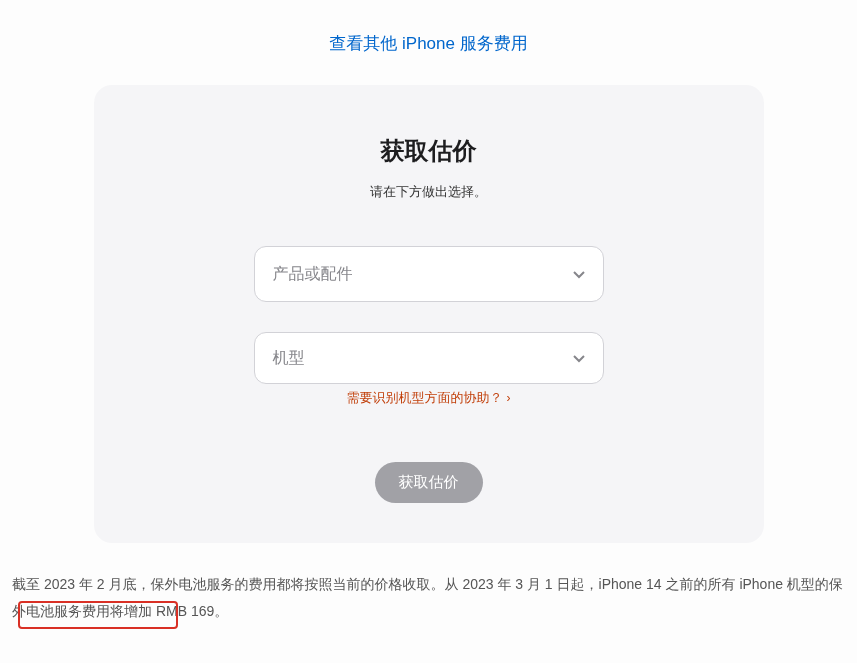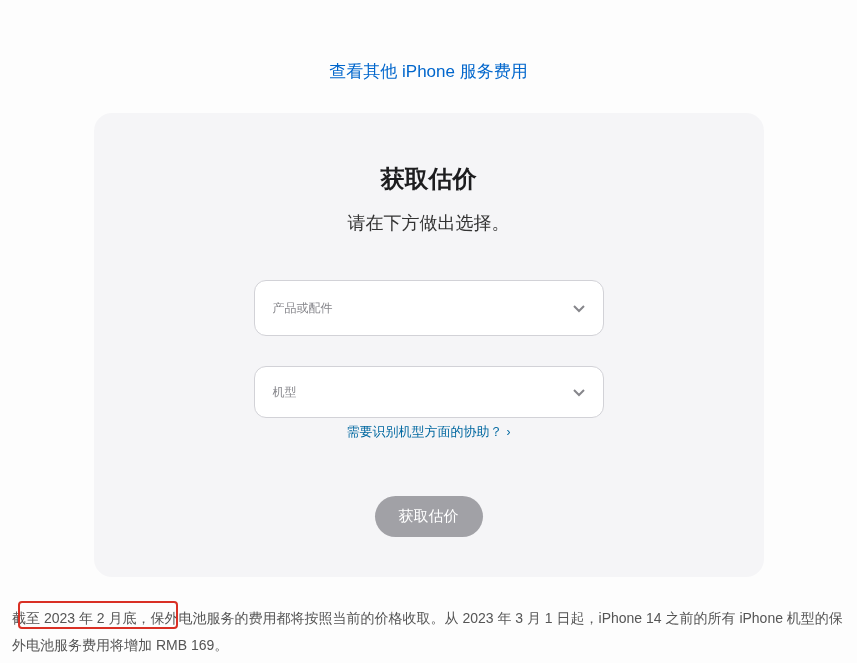--- a/index.html
+++ b/index.html
@@ -9,21 +9,21 @@
     }
     body {
       font-family: -apple-system, BlinkMacSystemFont, "Helvetica Neue", Arial, sans-serif;
       background: #fdfdfd;
       width: 857px;
       height: 663px;
       position: relative;
     }
     .top-link {
       text-align: center;
-      padding-top: 60px;
+      padding-top: 32px;
       padding-bottom: 30px;
     }
     .top-link a {
       color: #0066cc;
       text-decoration: none;
       font-size: 17px;
     }
     .card {
       background: #f5f5f7;
       border-radius: 18px;
@@ -32,37 +32,37 @@
       padding: 50px 40px 40px 40px;
       text-align: center;
     }
     .card-title {
       font-size: 24px;
       font-weight: 600;
       color: #1d1d1f;
       margin-bottom: 16px;
     }
     .card-subtitle {
-      font-size: 18px;
+      font-size: 13px;
       color: #333;
       margin-bottom: 45px;
     }
     .select-wrapper {
       position: relative;
       width: 350px;
       margin: 0 auto 30px auto;
     }
     .select-field {
       width: 100%;
       height: 56px;
       border: 1px solid #d2d2d7;
       border-radius: 12px;
       background: #fff;
       padding: 0 44px 0 18px;
-      font-size: 12px;
+      font-size: 16px;
       color: #86868b;
       text-align: left;
       cursor: pointer;
       display: flex;
       align-items: center;
       position: relative;
     }
     .select-wrapper.small {
       margin-bottom: 4px;
     }
@@ -81,21 +81,21 @@
     .chevron svg {
       width: 14px;
       height: 14px;
       stroke: #86868b;
       stroke-width: 2;
       fill: none;
     }
     .help-link {
       display: inline-flex;
       align-items: center;
-      color: #0369a1;
+      color: #c2410c;
       text-decoration: none;
       font-size: 13px;
       margin-bottom: 55px;
     }
     .help-link .arrow {
       margin-left: 4px;
       font-size: 12px;
     }
     .submit-btn {
       background: #a1a1a6;

